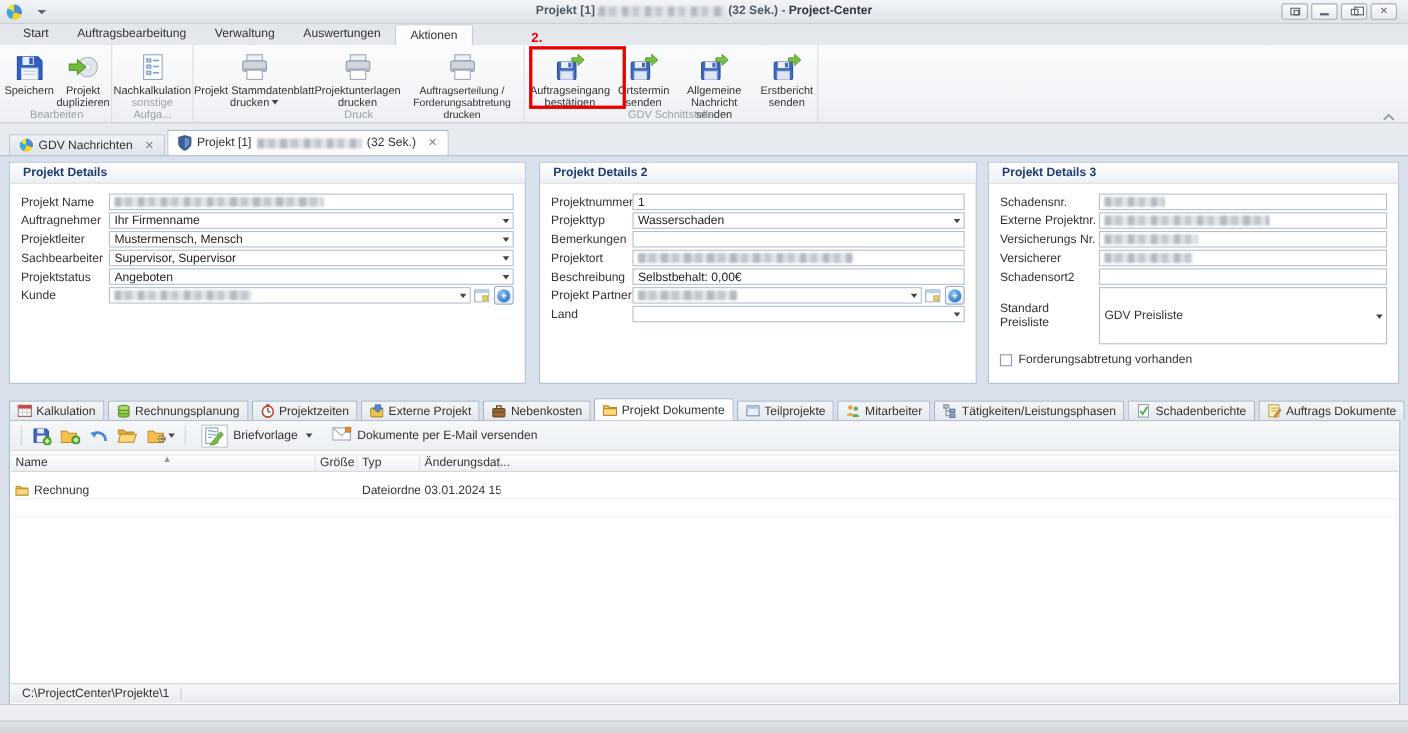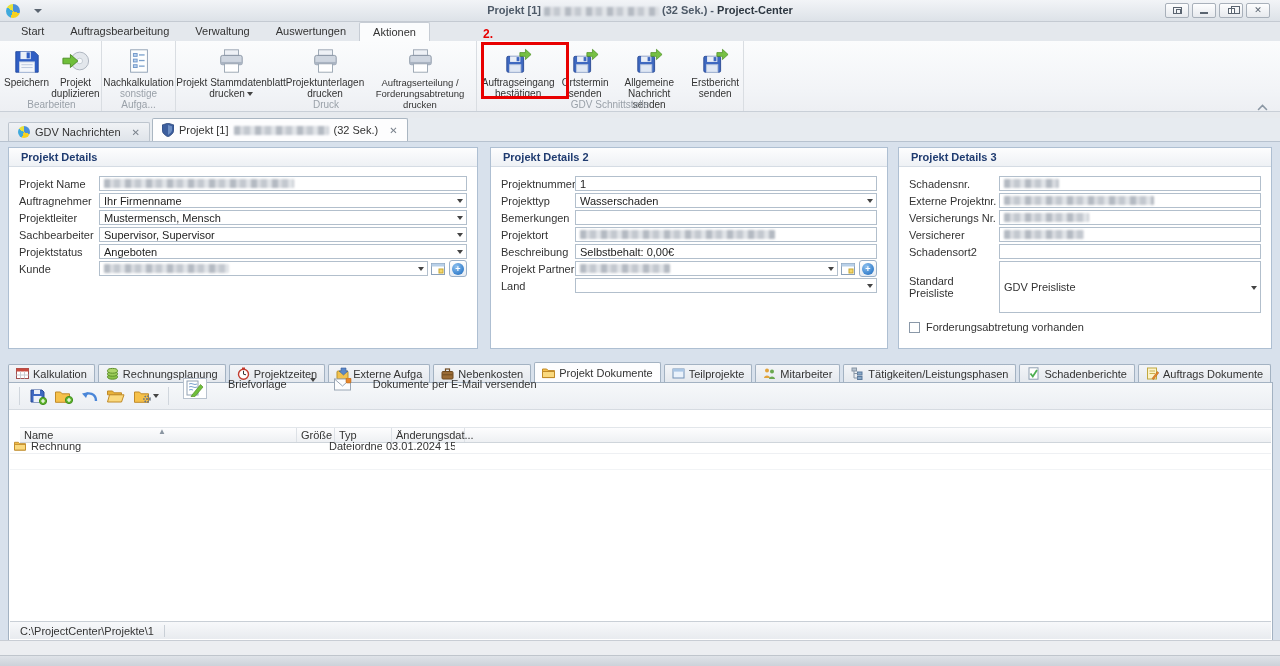--- a/index.html
+++ b/index.html
@@ -86,24 +86,24 @@
     background:linear-gradient(#f3f5f8,#e5e9ee);border:1px solid #a3b2c2;border-bottom:none;border-radius:2px 2px 0 0;margin-right:3px;font-size:11px;}
   .ptab.active{height:20px;background:#fdfdfe;position:relative;z-index:2;}
   .ticon{width:13px;height:13px;flex:none;}
 
   
   .docs{position:absolute;left:8px;right:7px;top:240px;height:259px;background:#fff;border:1px solid #a3b2c2;}
   .dtoolbar{height:27px;background:linear-gradient(#f6f8fa,#eceff3);border-bottom:1px solid #d6dbe1;
     display:flex;align-items:center;padding-left:8px;gap:6px;}
   .tb-sep{width:1px;height:18px;background:#d0d6dd;margin:0 2px;}
   .tb-ico{width:20px;height:20px;display:flex;align-items:center;justify-content:center;}
-  .tb-btn{display:flex;align-items:flex-start;gap:21px;padding:1px 6px;height:39px;border-radius:2px;}
+  .tb-btn{display:flex;align-items:center;gap:5px;padding:1px 6px;height:39px;border-radius:2px;}
   .bv-frame{width:24px;height:21px;border:1px solid #b8c2ce;background:#fff;display:flex;align-items:center;justify-content:center;}
-  .thead{position:absolute;left:1px;right:1px;top:44px;height:16px;display:flex;
-    background:linear-gradient(#fdfdfe,#eef0f3);border-top:1px solid #e2e6ea;border-bottom:1px solid #cfd5db;color:#333;margin-left:10px;}
+  .thead{position:absolute;left:1px;right:1px;top:30px;height:16px;display:flex;
+    background:linear-gradient(#fdfdfe,#eef0f3);border-top:1px solid #e2e6ea;border-bottom:1px solid #cfd5db;color:#333;}
   .th{padding:1px 4px;border-right:1px solid #dde1e6;position:relative;}
   .trow{position:absolute;left:1px;right:1px;top:55px;height:16px;display:flex;align-items:center;border-bottom:1px solid #eef0f3;}
   .trow2{position:absolute;left:1px;right:1px;top:71px;height:16px;border-bottom:1px solid #f2f4f6;}
   .td{padding:0 4px;overflow:hidden;white-space:nowrap;}
   .sortcaret{position:absolute;left:50%;top:-1px;color:#8a95a1;font-size:8px;}
   .dstatus{position:absolute;left:1px;right:1px;bottom:1px;height:18px;
     background:linear-gradient(#f7f8fa,#e8ebef);border-top:1px solid #c9cfd6;display:flex;align-items:center;padding-left:10px;color:#333;}
   .dstatus .sep{width:1px;height:12px;background:#c9cfd6;margin-left:10px;}
 
   
@@ -509,21 +509,21 @@
           <line x1="6.5" y1="7.2" x2="6.5" y2="3.8" stroke="#333" stroke-width="1"></line>
           <line x1="6.5" y1="7.2" x2="9" y2="7.8" stroke="#333" stroke-width="1"></line>
         </svg>
       <span>Projektzeiten</span>
     </div>
     <div class="ptab">
       <svg class="ticon" viewBox="0 0 13 13">
           <rect x="1" y="4" width="11" height="8" rx="1" fill="#f2c24e" stroke="#b8912a"></rect>
           <polygon points="5,1 10,1 10,4 12,4 7.5,8 3,4 5,4" fill="#5a87c8" stroke="#3a5f98" stroke-width="0.6"></polygon>
         </svg>
-      <span>Externe Aufga</span>
+      <span>Externe Projekt</span>
     </div>
     <div class="ptab">
       <svg class="ticon" viewBox="0 0 13 13">
           <rect x="4.5" y="2" width="4" height="3" fill="none" stroke="#6e4a20" stroke-width="1.2"></rect>
           <rect x="1" y="4.5" width="11" height="7.5" rx="1" fill="#9a6b35" stroke="#6e4a20"></rect>
           <rect x="1" y="7" width="11" height="1.4" fill="#7c5527"></rect>
         </svg>
       <span>Nebenkosten</span>
     </div>
     <div class="ptab active">

